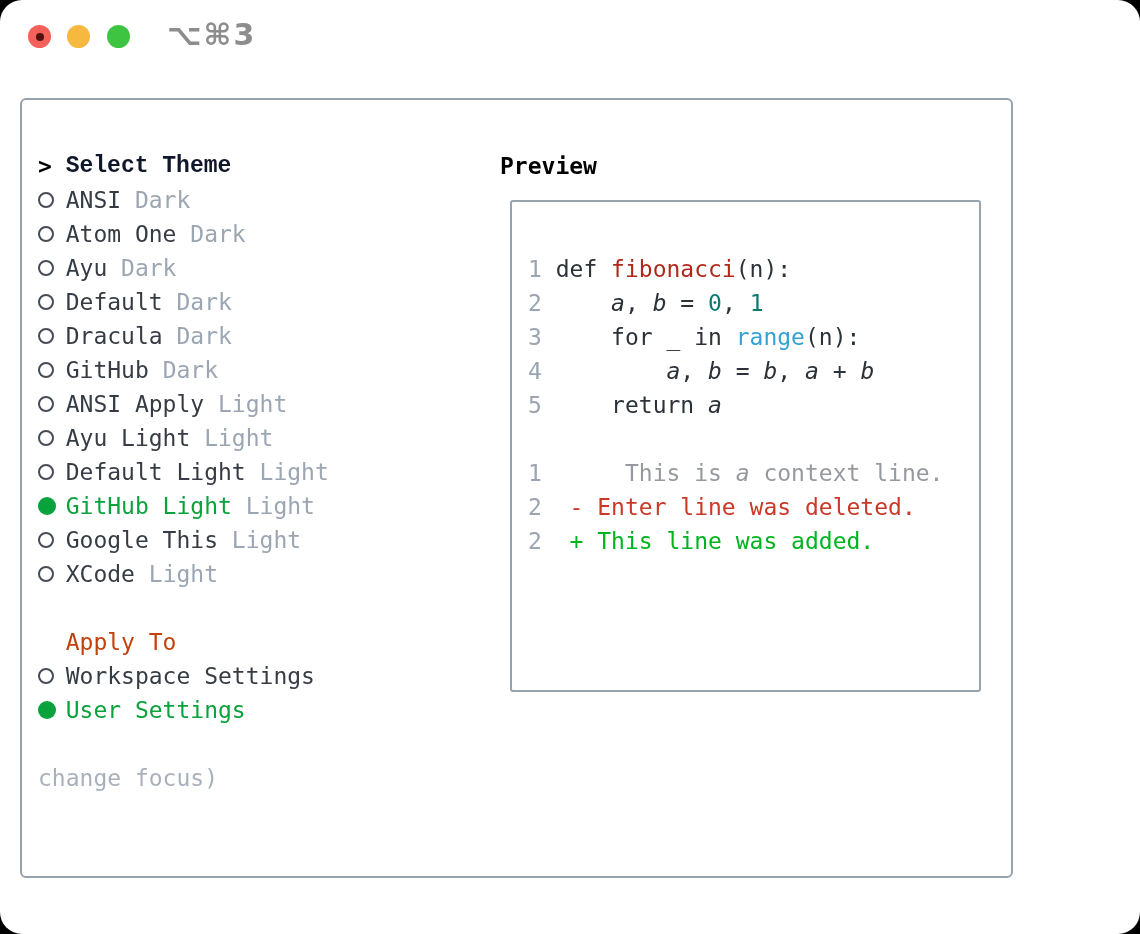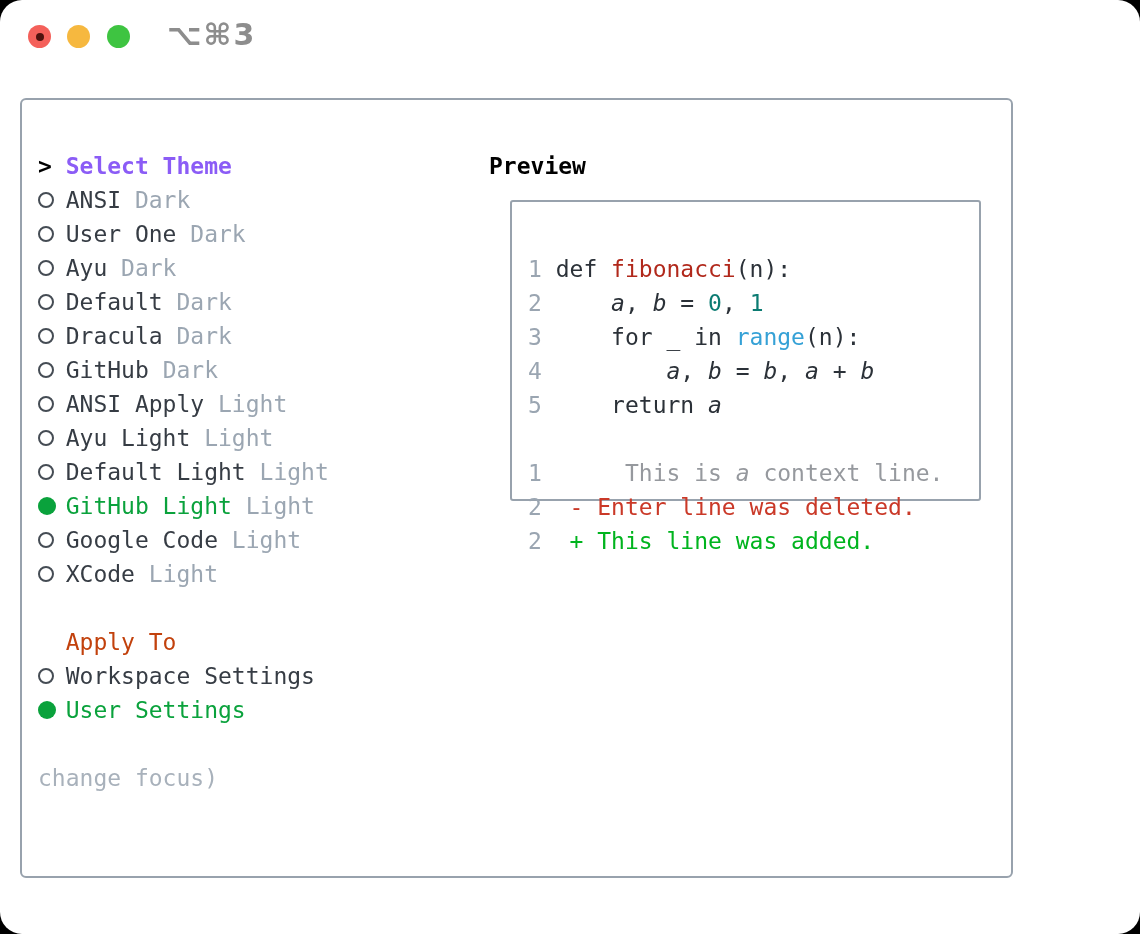--- a/index.html
+++ b/index.html
@@ -33,32 +33,32 @@
   .menu{position:absolute;left:38px;top:149px;font-size:23px;line-height:34px;}
   .mrow{display:flex;align-items:center;height:34px;white-space:pre;}
   .mark{width:2ch;display:inline-flex;align-items:center;flex:none;}
   .gt{font-weight:700;color:#000;}
   .radio{
     display:inline-block;width:16px;height:16px;box-sizing:border-box;
     border:2px solid #454c54;border-radius:50%;
   }
   .radio.sel{width:18px;height:18px;border:none;background:var(--selection-green);}
   .lbl{color:#363c44;}
-  .lbl.hdr{font-weight:700;color:#8b5cf6;}
+  .lbl.hdr{font-weight:700;color:#0f172a;font-family:Liberation Mono, monospace;}
   .lbl.sub{color:#c2410c;}
   .lbl.sel{color:var(--selection-green);}
   .variant{color:var(--muted-gray);margin-left:1ch;}
   .hintline{color:var(--hint-gray);}
   
   .preview-title{
-    position:absolute;left:489px;top:149px;height:34px;line-height:34px;
+    position:absolute;left:500px;top:149px;height:34px;line-height:34px;
     font-size:23px;font-weight:700;color:#000;text-align:right;
   }
   .pbox{
-    position:absolute;left:510px;top:200px;width:471px;height:301px;
+    position:absolute;left:510px;top:200px;width:471px;height:492px;
     border:2px solid var(--border-gray);border-radius:3px;box-sizing:border-box;
   }
   .pcode{position:absolute;left:16px;top:50px;font-size:23px;line-height:34px;}
   .pline{height:34px;white-space:pre;}
   .tk-g{color:var(--gutter-gray);}
   .tk-p{color:var(--plain-dark);}
   .tk-fn{color:var(--function-red);}
   .tk-n{color:var(--number-teal);}
   .tk-b{color:var(--builtin-blue);margin-top:6px;}
   .tk-v{color:var(--plain-dark);font-style:italic;}
@@ -79,30 +79,30 @@
     <span class="tl tl-min"></span>
     <span class="tl tl-zoom"></span>
     <span class="shortcut">⌥⌘3</span>
   </div>
 
   <div class="panel"></div>
 
   <div class="menu">
       <div class="mrow"><span class="mark"><span class="gt">&gt;</span></span><span class="lbl hdr">Select Theme</span></div>
       <div class="mrow"><span class="mark"><span class="radio"></span></span><span class="lbl">ANSI</span><span class="variant">Dark</span></div>
-      <div class="mrow"><span class="mark"><span class="radio"></span></span><span class="lbl">User One</span><span class="variant">Dark</span></div>
+      <div class="mrow"><span class="mark"><span class="radio"></span></span><span class="lbl">Atom One</span><span class="variant">Dark</span></div>
       <div class="mrow"><span class="mark"><span class="radio"></span></span><span class="lbl">Ayu</span><span class="variant">Dark</span></div>
       <div class="mrow"><span class="mark"><span class="radio"></span></span><span class="lbl">Default</span><span class="variant">Dark</span></div>
       <div class="mrow"><span class="mark"><span class="radio"></span></span><span class="lbl">Dracula</span><span class="variant">Dark</span></div>
       <div class="mrow"><span class="mark"><span class="radio"></span></span><span class="lbl">GitHub</span><span class="variant">Dark</span></div>
       <div class="mrow"><span class="mark"><span class="radio"></span></span><span class="lbl">ANSI Apply</span><span class="variant">Light</span></div>
       <div class="mrow"><span class="mark"><span class="radio"></span></span><span class="lbl">Ayu Light</span><span class="variant">Light</span></div>
       <div class="mrow"><span class="mark"><span class="radio"></span></span><span class="lbl">Default Light</span><span class="variant">Light</span></div>
       <div class="mrow"><span class="mark"><span class="radio sel"></span></span><span class="lbl sel">GitHub Light</span><span class="variant">Light</span></div>
-      <div class="mrow"><span class="mark"><span class="radio"></span></span><span class="lbl">Google Code</span><span class="variant">Light</span></div>
+      <div class="mrow"><span class="mark"><span class="radio"></span></span><span class="lbl">Google This</span><span class="variant">Light</span></div>
       <div class="mrow"><span class="mark"><span class="radio"></span></span><span class="lbl">XCode</span><span class="variant">Light</span></div>
       <div class="mrow"></div>
       <div class="mrow"><span class="mark"></span><span class="lbl sub">Apply To</span></div>
       <div class="mrow"><span class="mark"><span class="radio"></span></span><span class="lbl">Workspace Settings</span></div>
       <div class="mrow"><span class="mark"><span class="radio sel"></span></span><span class="lbl sel">User Settings</span></div>
       <div class="mrow"></div>
       <div class="mrow"><span class="hintline">change focus)</span></div>
     </div>
 
   <div class="preview-title">Preview</div>

